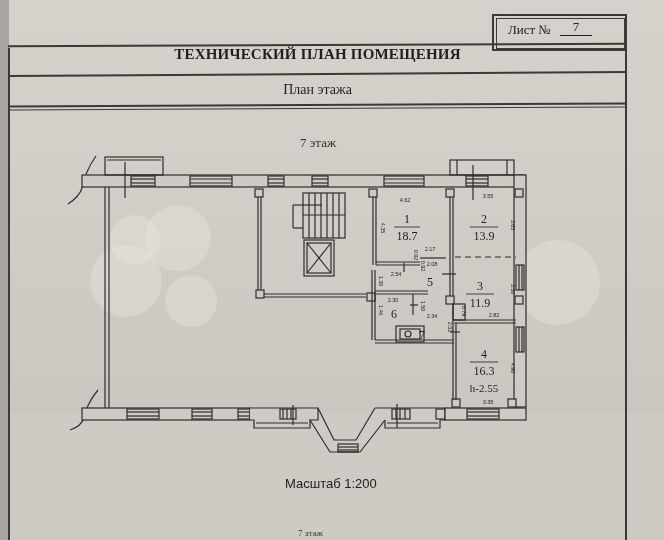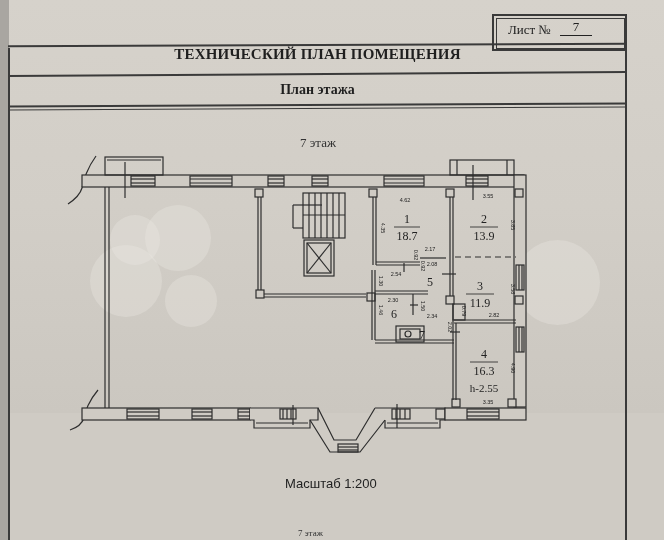--- a/index.html
+++ b/index.html
@@ -7,21 +7,21 @@
   .page{position:absolute;left:0;top:0;width:664px;height:413px;background:linear-gradient(180deg,#d6d2cb 0%,#d2cec7 50%,#cbc7c0 100%);}
   .leftedge{position:absolute;left:0;top:0;width:9px;height:540px;background:#a9a6a1;}
   .frame-left{position:absolute;left:8px;top:48px;width:2px;height:492px;background:#3a3a3a;}
   .frame-right{position:absolute;left:625px;top:14px;width:2px;height:526px;background:#3a3a3a;}
   .sheet-box{position:absolute;left:492px;top:14px;width:133px;height:37px;border:2px solid #3a3a3a;border-right:none;box-sizing:border-box;}
   .sheet-box-inner{position:absolute;left:496px;top:18px;width:127px;height:29px;border:1px solid #3a3a3a;}
   .sheet-label{position:absolute;left:508px;top:22px;font-size:13px;color:#222;}
   .sheet-num{position:absolute;left:560px;top:19px;width:32px;text-align:center;font-size:13px;color:#222;border-bottom:1px solid #222;}
   .hline{position:absolute;height:2px;background:#3a3a3a;}
   .title{position:absolute;left:10px;top:46px;width:615px;text-align:center;font-size:15px;font-weight:bold;color:#1f1f1f;letter-spacing:0.2px;}
-  .subtitle{position:absolute;left:10px;top:82px;width:615px;text-align:center;font-size:14px;font-weight:bold;color:#1f1f1f;}
+  .subtitle{position:absolute;left:10px;top:82px;width:615px;text-align:center;font-size:14px;font-weight:normal;color:#1f1f1f;}
   .floor-label{position:absolute;left:300px;top:135px;font-size:13px;color:#333;}
   .scale{position:absolute;left:285px;top:476px;font-family:Liberation Sans, sans-serif;font-size:13px;color:#222;}
   .floor-foot{position:absolute;left:298px;top:528px;font-size:9px;color:#333;}
   svg.plan{position:absolute;left:0;top:0;}
   .wm{position:absolute;border-radius:50%;background:rgba(235,232,226,0.35);}
 </style>
 </head>
 <body>
 
 <div class="page">

